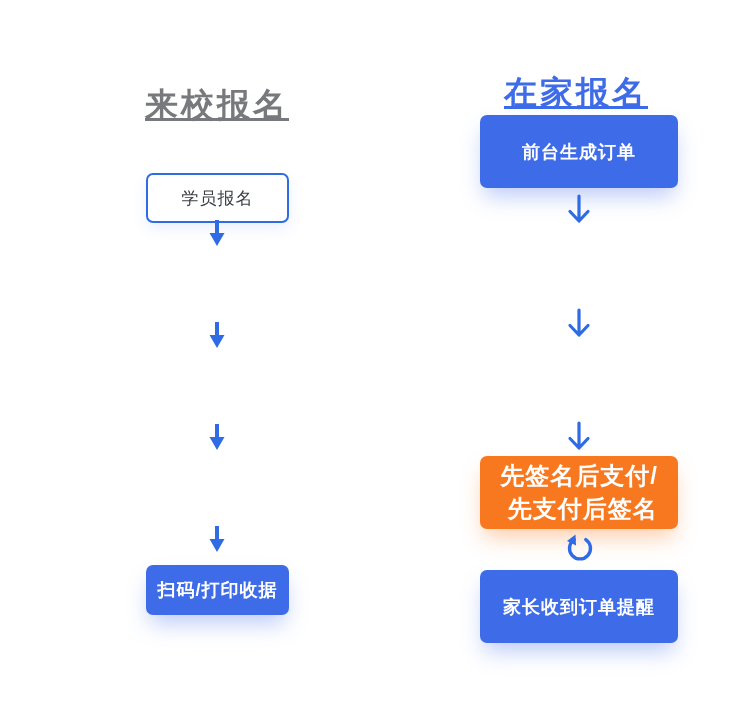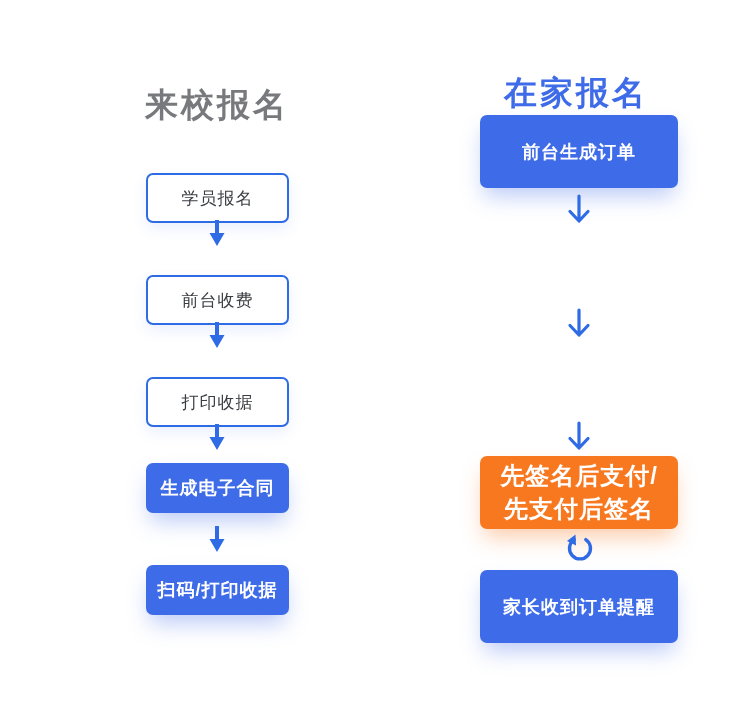--- a/index.html
+++ b/index.html
@@ -17,31 +17,32 @@
     background:#fff;
     font-family:"Liberation Sans","DejaVu Sans",sans-serif;
     overflow:hidden;
   }
   .col-title{
     position:absolute;
     font-size:33px;
     font-weight:bold;
     letter-spacing:3px;
     white-space:nowrap;
+    text-decoration:underline;
   }
   .title-left{ left:145px; top:83px; color:var(--title_gray); }
   .title-right{ left:504px; top:71px; color:var(--blue); }
 
   .box{
     position:absolute;
     box-sizing:border-box;
     display:flex;
     align-items:center;
     justify-content:center;
-    text-align:center;
+    text-align:right;
     border-radius:7px;
     letter-spacing:1px;
   }
   .lbox{ left:146px; width:143px; height:50px; }
   .rbox{ left:480px; width:198px; height:73px; }
 
   .outline{
     background:var(--white);
     border:2px solid var(--blue_deep);
     color:var(--text_dark);
@@ -77,23 +78,20 @@
 </style>
 </head>
 <body>
 
 <div class="canvas">
 
   <div class="col-title title-left">来校报名</div>
   <div class="col-title title-right">在家报名</div>
 
   <div class="box lbox outline" style="top:157px">学员报名</div>
-  <div class="box lbox outline" style="top:259px">前台收费</div>
-  <div class="box lbox outline" style="top:361px">打印收据</div>
-  <div class="box lbox solid-blue" style="top:463px">生成电子合同</div>
   <div class="box lbox solid-blue" style="top:565px">扫码/打印收据</div>
 
   <svg class="arrow arrow-solid" style="top:220px" viewBox="0 0 18 26" aria-hidden="true">
     <polygon points="7,0 11,0 11,13 16.5,13 9,26 1.5,13 7,13" fill="currentColor"></polygon>
   </svg>
   <svg class="arrow arrow-solid" style="top:322px" viewBox="0 0 18 26" aria-hidden="true">
     <polygon points="7,0 11,0 11,13 16.5,13 9,26 1.5,13 7,13" fill="currentColor"></polygon>
   </svg>
   <svg class="arrow arrow-solid" style="top:424px" viewBox="0 0 18 26" aria-hidden="true">
     <polygon points="7,0 11,0 11,13 16.5,13 9,26 1.5,13 7,13" fill="currentColor"></polygon>

